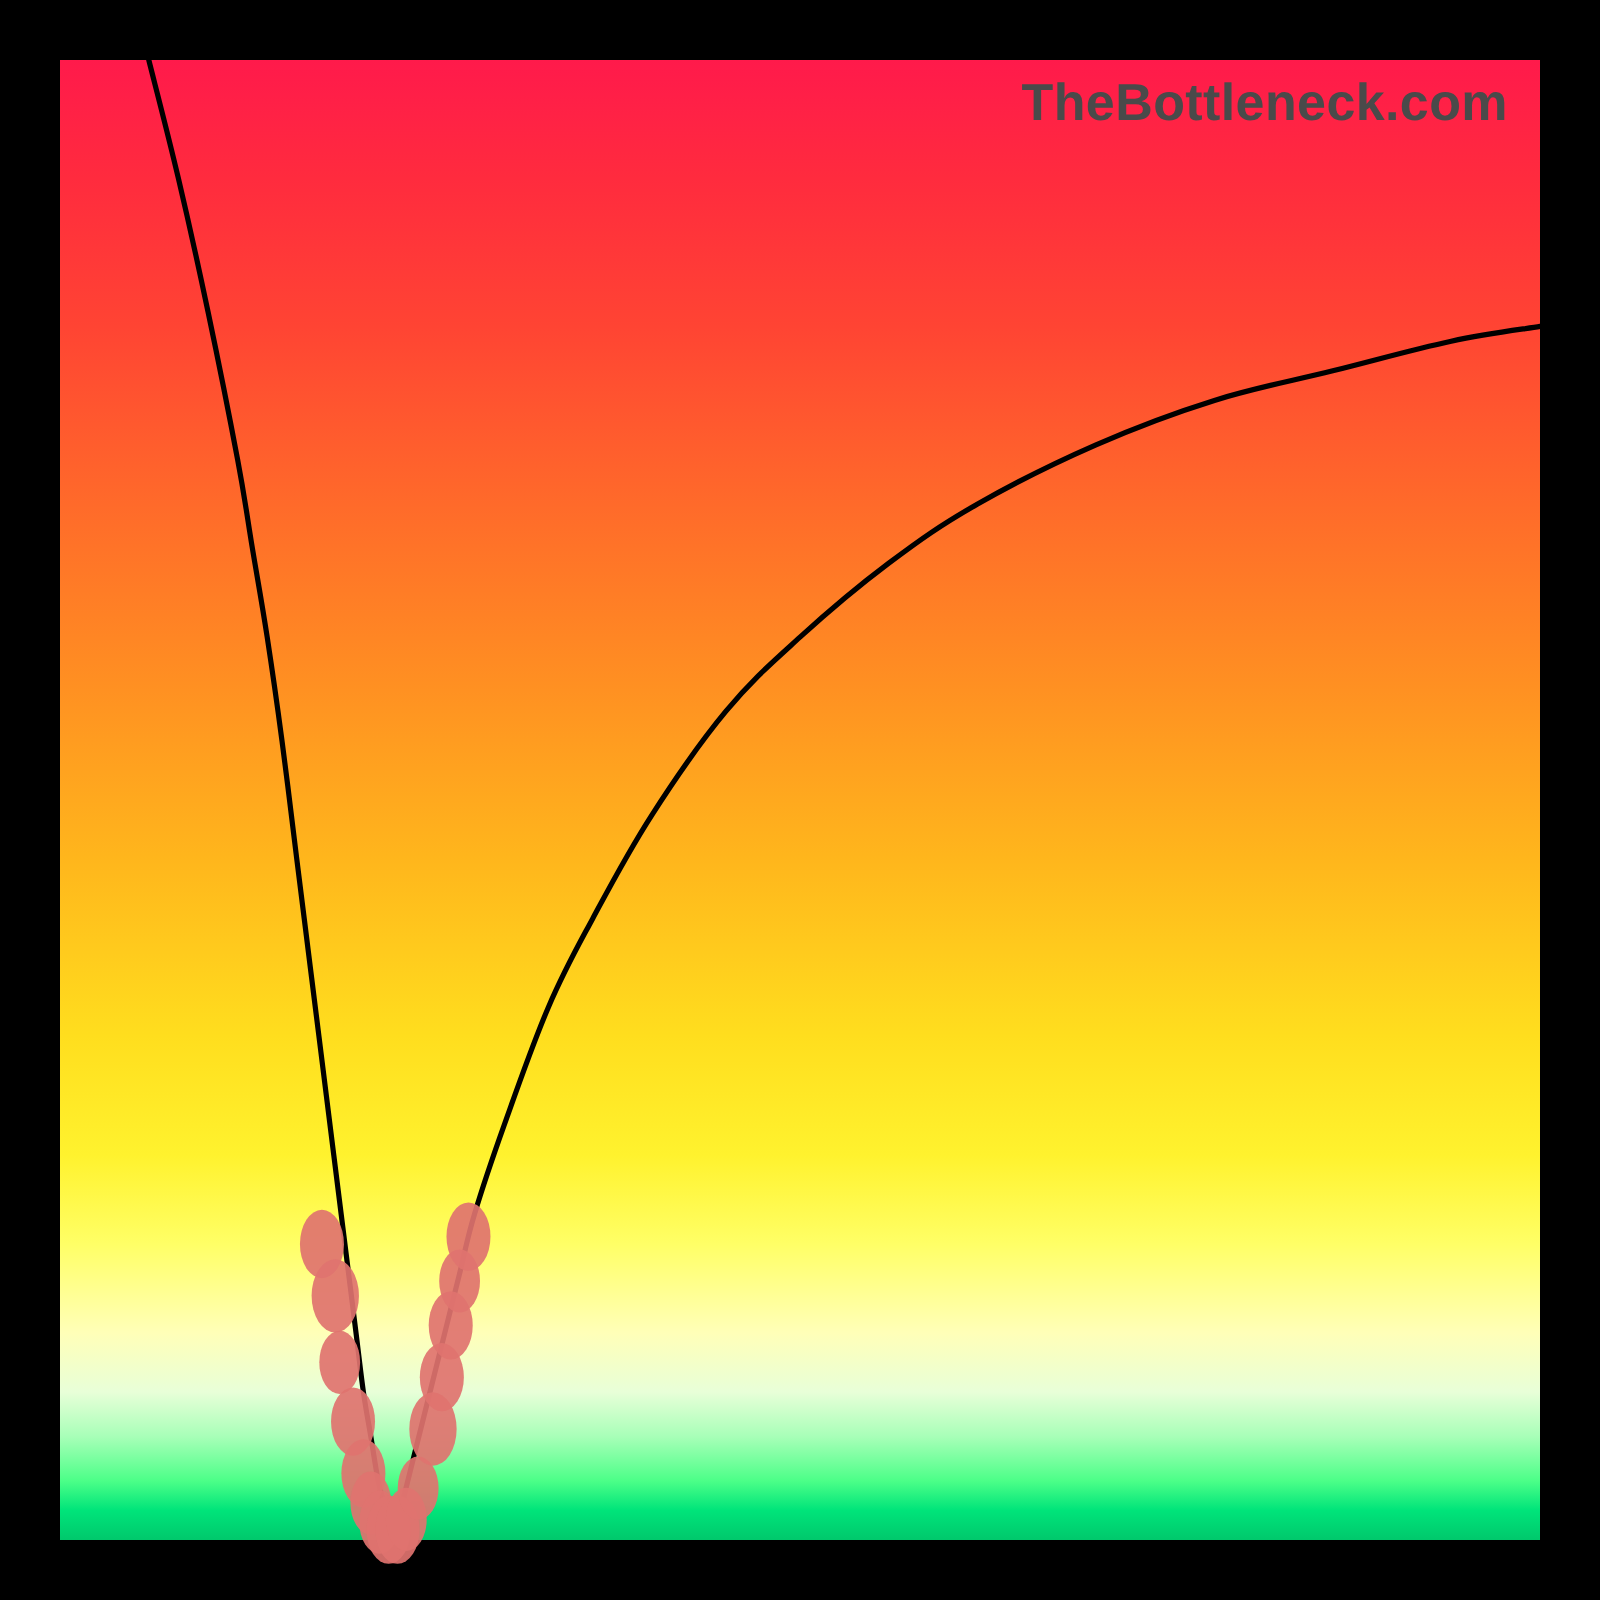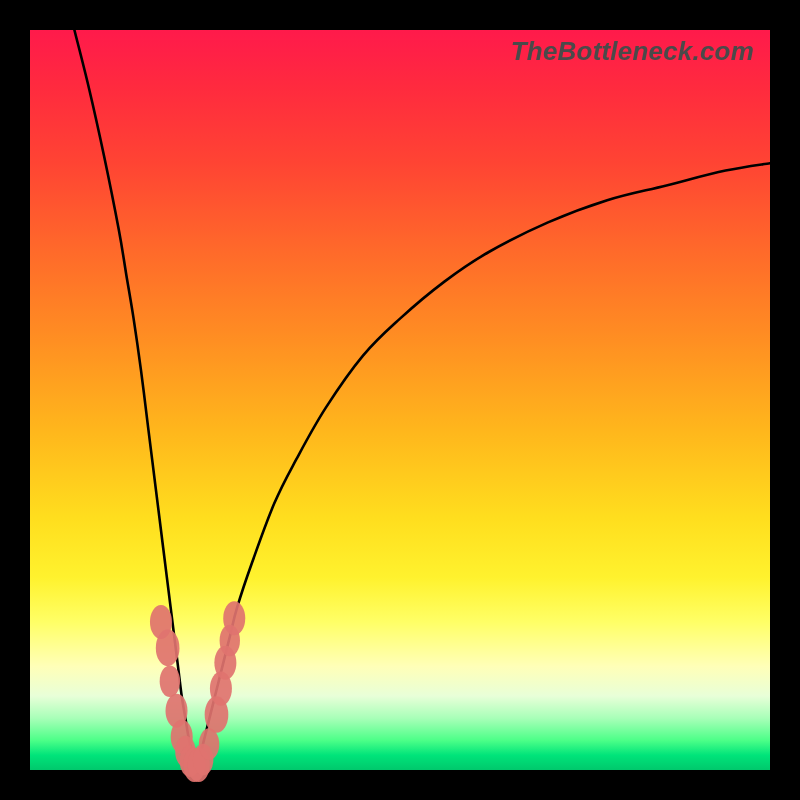--- a/index.html
+++ b/index.html
@@ -34,21 +34,20 @@
       #ffde1e 66%,
       #fff22e 74%,
       #ffff66 80%,
       #ffffb8 86%,
       #e8ffd8 90%,
       #a8ffb8 93%,
       #4cff88 96%,
       #00e47a 98%,
       #00c86c 100%
     );
-    font-style: italic;
   }
   .watermark {
     position: absolute;
     top: 6px;
     right: 16px;
     font-size: 26px;
     font-weight: 600;
     color: #4a4a4a;
     letter-spacing: 0.2px;
     user-select: none;

